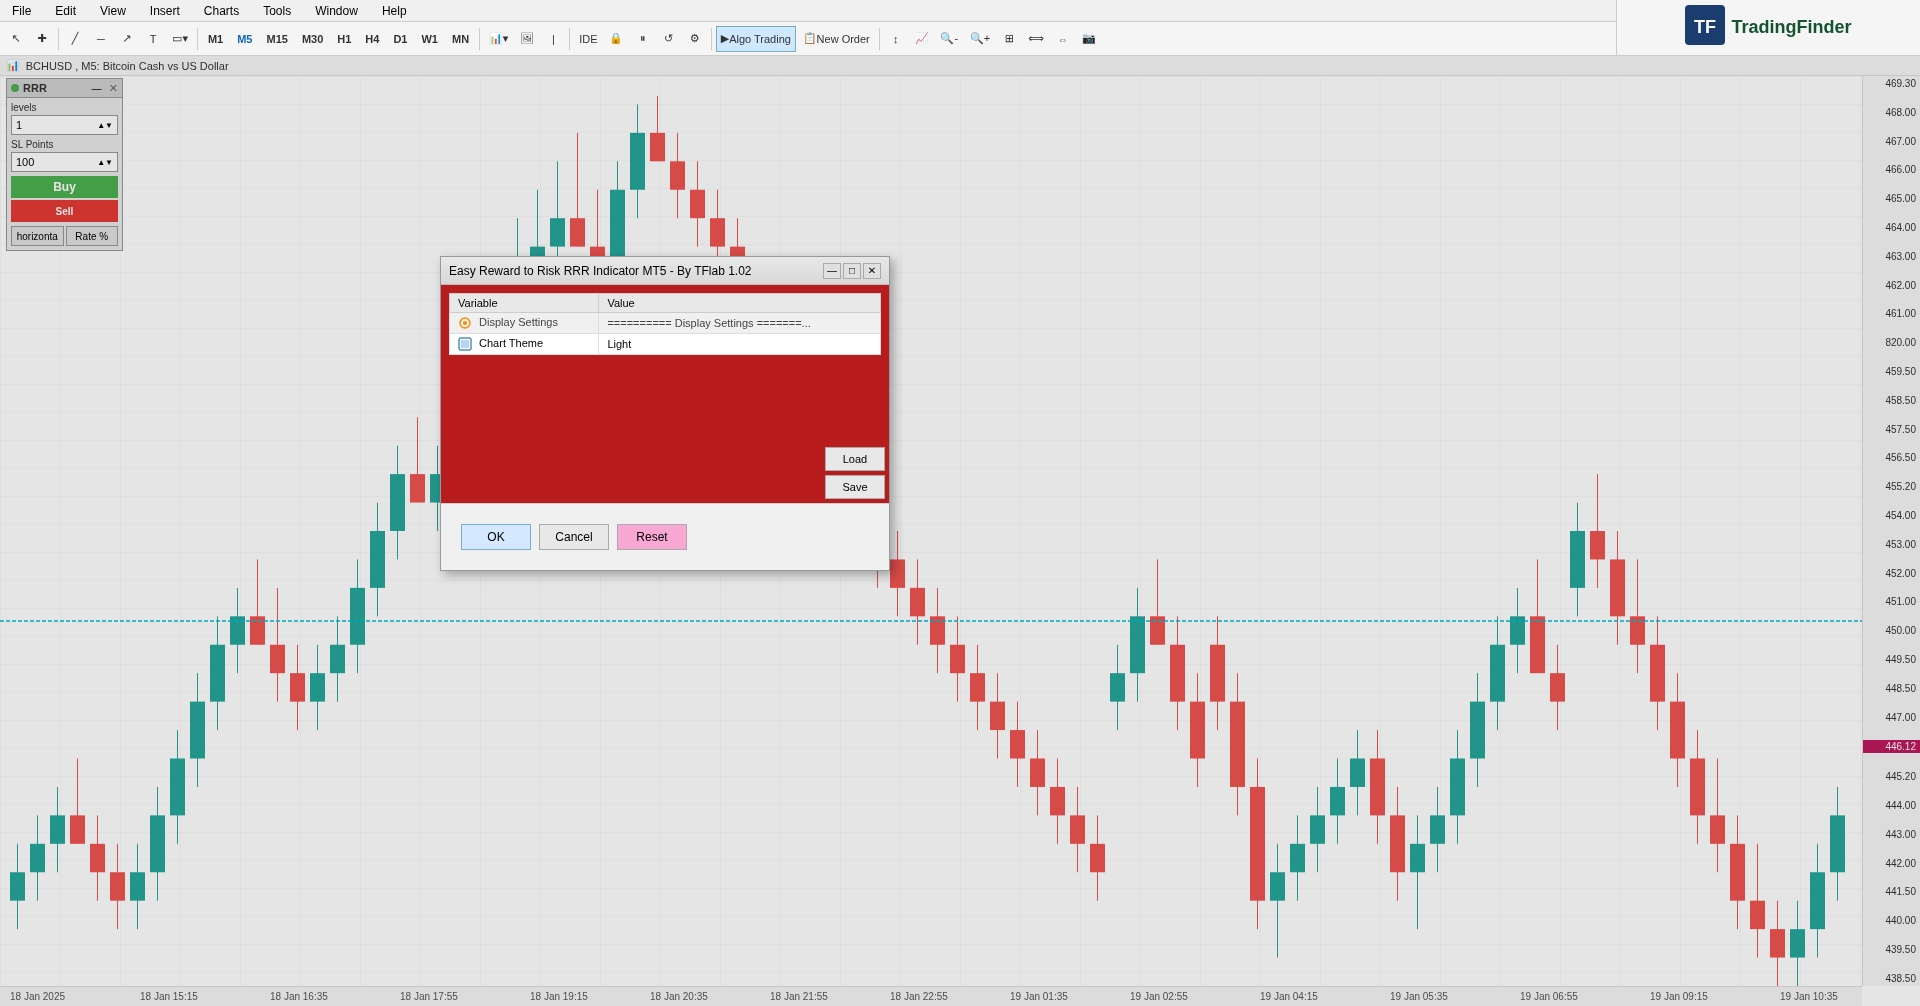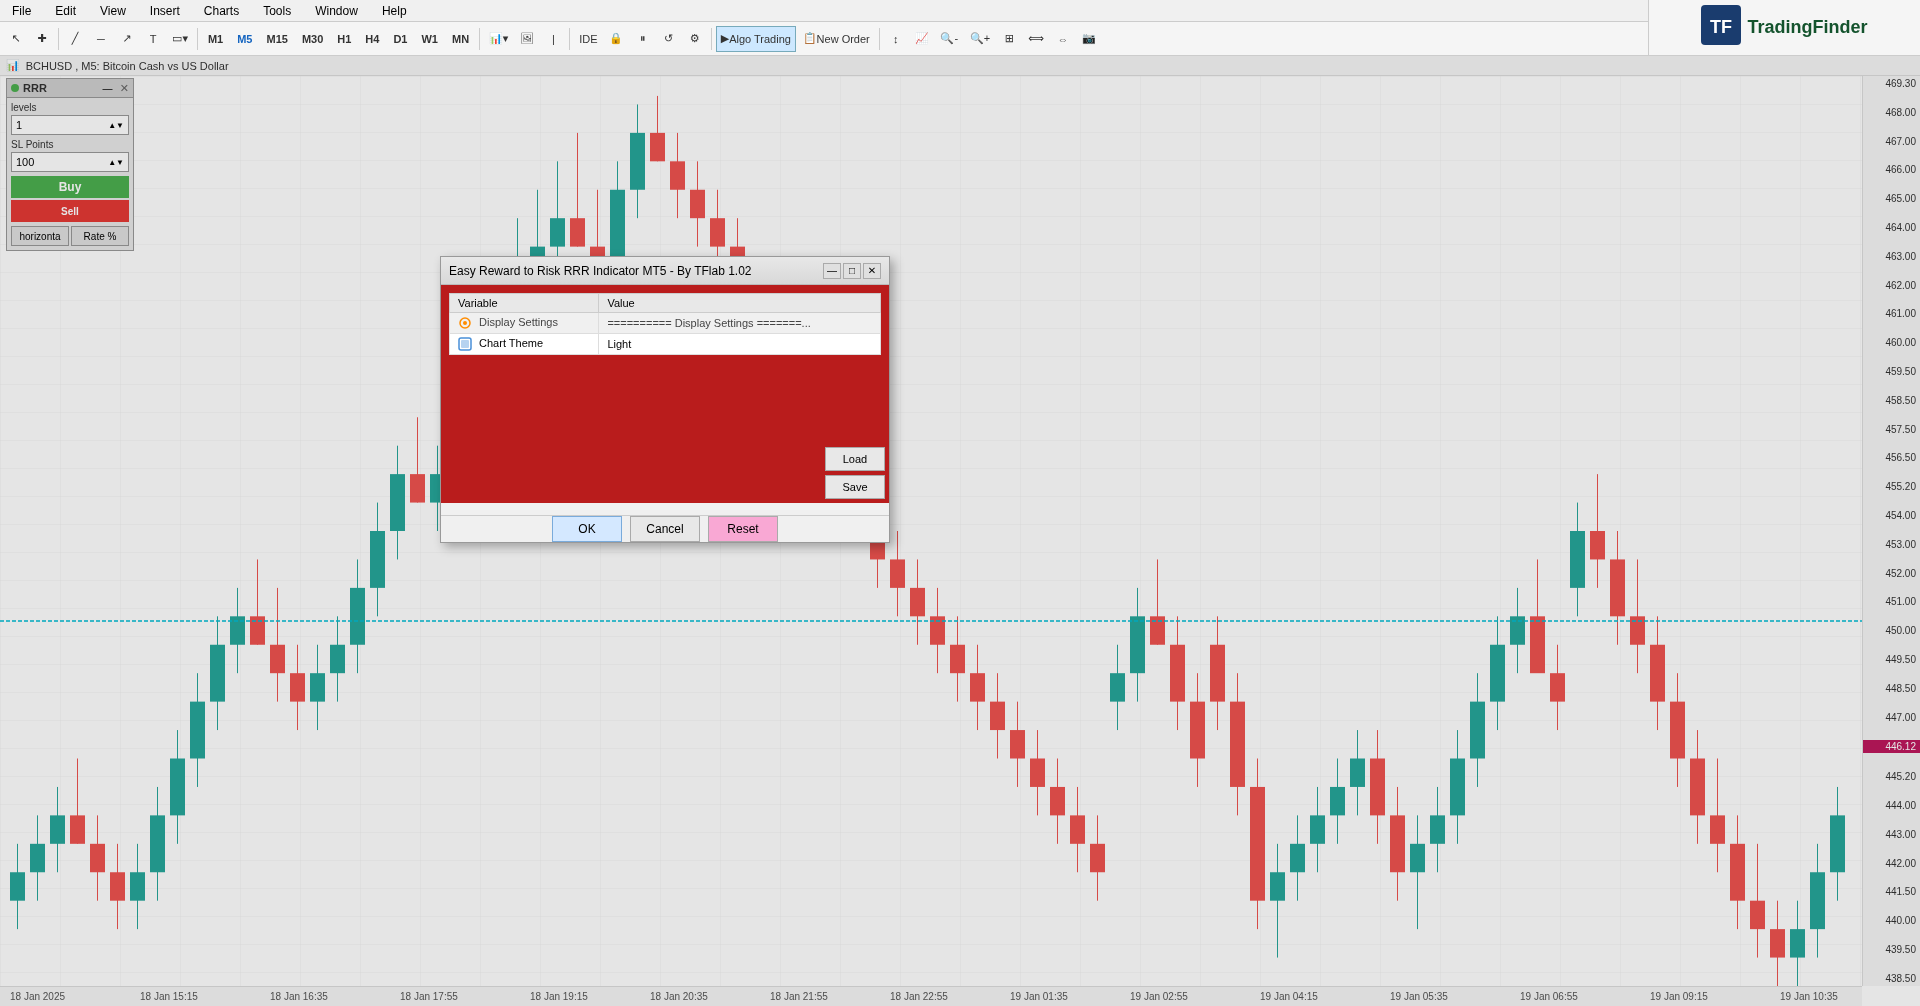--- a/index.html
+++ b/index.html
@@ -58,21 +58,21 @@
       cursor: pointer;
       color: #333;
     }
     .timeframe-btn.active { color: #1565c0; font-weight: bold; }
 
     
     #logo-area {
       position: absolute;
       top: 0;
       right: 0;
-      width: 272px;
+      width: 304px;
       height: 56px;
       background: #f5f5f5;
       display: flex;
       align-items: center;
       justify-content: center;
       border-left: 1px solid #ccc;
       border-bottom: 1px solid #ccc;
     }
     .logo-text {
       font-size: 18px;
@@ -160,21 +160,21 @@
       left: 0;
       right: 58px;
       bottom: 20px;
     }
 
     
     #rrr-widget {
       position: absolute;
       top: 22px;
       left: 6px;
-      width: 128px;
+      width: 117px;
       background: #e8e8e8;
       border: 1px solid #999;
       padding: 4px;
       z-index: 10;
     }
     #rrr-widget-header {
       background: #d0d0d0;
       display: flex;
       align-items: center;
       justify-content: space-between;
@@ -346,26 +346,24 @@
       height: 24px;
       background: #e8e8e8;
       border: 1px solid #aaa;
       font-size: 11px;
       cursor: pointer;
     }
 
     
     #dialog-footer {
       display: flex;
-      justify-content: center;
       gap: 8px;
-      padding: 0;
+      padding: 20px;
       background: #f0f0f0;
       border-top: 1px solid #ccc;
-      margin-top: 12px;
     }
     .footer-btn {
       width: 70px;
       height: 26px;
       font-size: 12px;
       cursor: pointer;
       border: 1px solid #aaa;
     }
     .footer-btn.ok-btn {
       background: #d4e8ff;
@@ -660,21 +658,21 @@
   <div id="price-scale">
     <div class="price-label">469.30</div>
     <div class="price-label">468.00</div>
     <div class="price-label">467.00</div>
     <div class="price-label">466.00</div>
     <div class="price-label">465.00</div>
     <div class="price-label">464.00</div>
     <div class="price-label">463.00</div>
     <div class="price-label">462.00</div>
     <div class="price-label">461.00</div>
-    <div class="price-label">460.00</div>
+    <div class="price-label">820.00</div>
     <div class="price-label">459.50</div>
     <div class="price-label">458.50</div>
     <div class="price-label">457.50</div>
     <div class="price-label">456.50</div>
     <div class="price-label">455.20</div>
     <div class="price-label">454.00</div>
     <div class="price-label">453.00</div>
     <div class="price-label">452.00</div>
     <div class="price-label">451.00</div>
     <div class="price-label">450.00</div>

